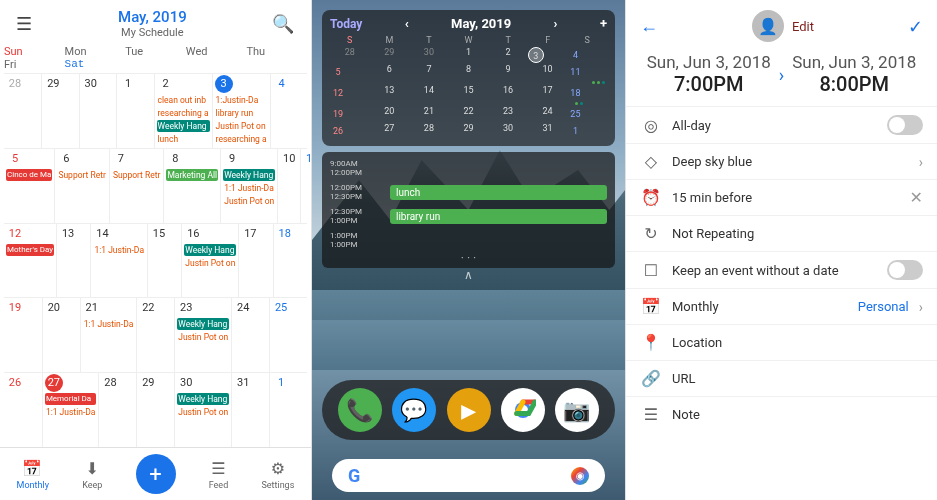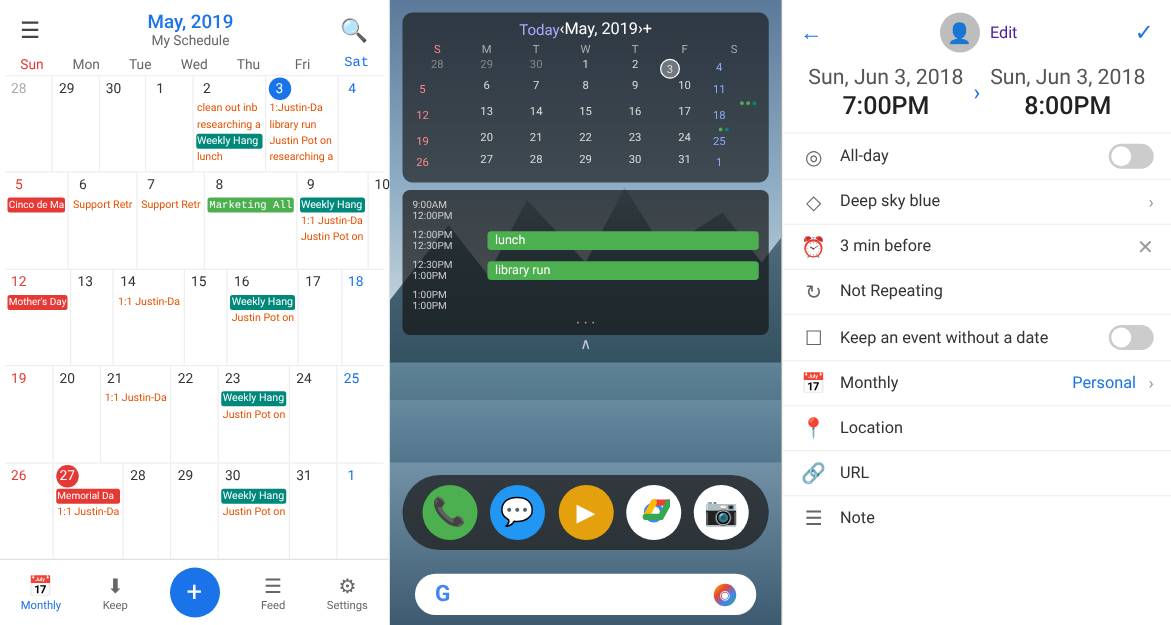--- a/index.html
+++ b/index.html
@@ -49,22 +49,21 @@
 
     
     .cal-grid {
       flex: 1;
       display: flex;
       flex-direction: column;
       padding: 0 4px;
     }
     .cal-dow-row {
       display: grid;
-      grid-template-columns: repeat(7, 1fr);
-      text-align: center;
+      grid-template-columns: repeat(5, 1fr);
       font-size: 11px;
       color: #666;
       padding: 2px 0;
     }
     .cal-dow-row span:first-child { color: #e53935; }
     .cal-dow-row span:last-child { color: #1a73e8; font-family: Liberation Mono, monospace; }
 
     .cal-week {
       display: grid;
       grid-template-columns: repeat(7, 1fr);
@@ -101,21 +100,21 @@
     .cal-event {
       font-size: 8.5px;
       padding: 0 1px;
       margin-top: 1px;
       white-space: nowrap;
       overflow: hidden;
       text-overflow: ellipsis;
       border-radius: 2px;
       line-height: 12px;
     }
-    .cal-event.green { background: #4caf50; color: #fff; font-family: Liberation Mono, monospace; }
+    .cal-event.green { background: #4caf50; color: #fff; }
     .cal-event.teal { background: #00897b; color: #fff; }
     .cal-event.orange { color: #e65100; }
     .cal-event.red-label {
       background: #e53935;
       color: #fff;
       font-size: 8px;
     }
 
     
     .left-bottom-nav {
@@ -190,24 +189,25 @@
       top: 10px;
       left: 10px;
       right: 10px;
       background: rgba(20,20,20,0.65);
       border-radius: 8px;
       padding: 6px 8px;
     }
     .mini-cal-header {
       display: flex;
       align-items: center;
-      justify-content: center;
+      justify-content: space-between;
       color: #fff;
       font-size: 13px;
       margin-bottom: 4px;
+      font-weight: bold;
     }
     .mini-cal-today {
       color: #aaf;
       font-size: 12px;
     }
 
     .mini-cal-dow {
       display: grid;
       grid-template-columns: repeat(7, 1fr);
       text-align: center;
@@ -358,21 +358,21 @@
       justify-content: space-between;
       padding: 10px 14px 6px;
     }
     .right-back { color: #1a73e8; font-size: 18px; cursor: pointer; }
     .right-avatar {
       width: 32px; height: 32px; border-radius: 50%;
       background: #bdbdbd;
       display: flex; align-items: center; justify-content: center;
       font-size: 16px; color: #fff;
     }
-    .right-edit { color: #4c1d95; font-size: 13px; cursor: pointer; margin-left: 4px; }
+    .right-edit { color: #7f1d1d; font-size: 13px; cursor: pointer; margin-left: 4px; }
     .right-check { color: #1a73e8; font-size: 18px; cursor: pointer; }
     .right-header-mid { display: flex; align-items: center; gap: 4px; }
 
     .right-event-title {
       text-align: center;
       color: #1a73e8;
       font-size: 16px;
       font-weight: 500;
       padding: 4px 14px 8px;
     }
@@ -732,21 +732,21 @@
   </div>
 
   <div class="right-row">
     <span class="right-row-icon">◇</span>
     <span class="right-row-label">Deep sky blue</span>
     <span class="right-row-right">›</span>
   </div>
 
   <div class="right-row">
     <span class="right-row-icon">⏰</span>
-    <span class="right-row-label">3 min before</span>
+    <span class="right-row-label">15 min before</span>
     <span class="right-row-x">✕</span>
   </div>
 
   <div class="right-row">
     <span class="right-row-icon">↻</span>
     <span class="right-row-label">Not Repeating</span>
   </div>
 
   <div class="right-row">
     <span class="right-row-icon">☐</span>

